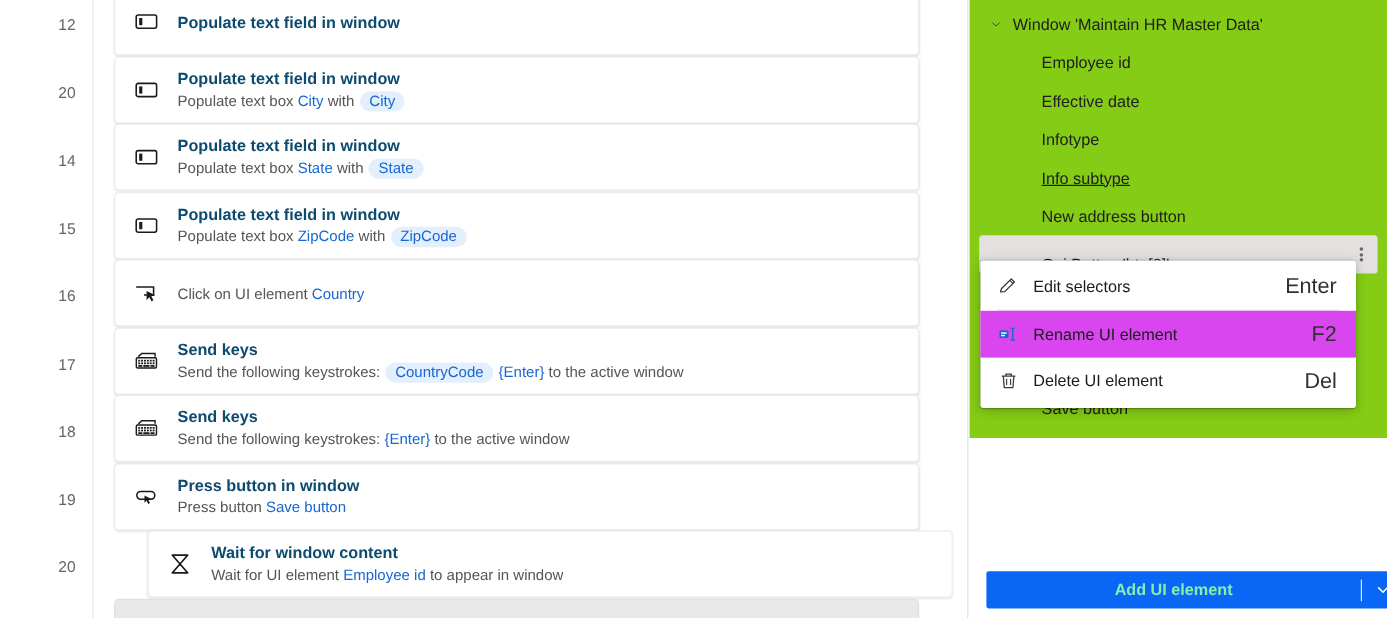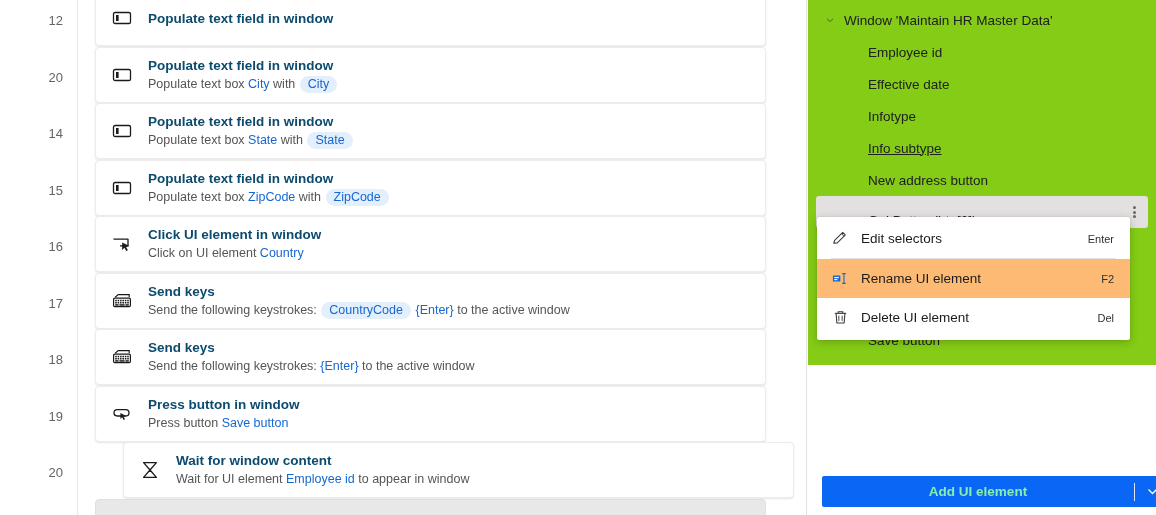--- a/index.html
+++ b/index.html
@@ -178,27 +178,27 @@
     z-index: 40;
   }
   .ctx-item {
     height: 39px;
     display: flex;
     align-items: center;
     padding: 0 16px 0 14px;
     font-size: 13.5px;
     color: #1b1b1b;
   }
-  .ctx-item.hover { background: #fdba74; }
+  .ctx-item.hover { background: #d946ef; }
   .ctx-ico {
     width: 30px; min-width: 30px;
     display: flex; align-items: center;
   }
   .ctx-label { flex: 1; white-space: nowrap; }
-  .ctx-key { color: #303030; font-size: 11px; white-space: nowrap; }
+  .ctx-key { color: #303030; font-size: 18px; white-space: nowrap; }
   .ctx-sep { height: 1px; background: #e3e3e3; margin: 0 14px; }
 
   svg { display: block; }
 </style>
 </head>
 <body>
 
 <div id="app">
 
   <div id="flow-pane">
@@ -262,21 +262,20 @@
           </div>
         </div>
         <div class="action-card" style="top: 216px;">
           <div class="card-icon">
             <svg width="22" height="22" viewBox="0 0 22 22">
               <path d="M2.5 6.2h14.5v6.6H9" fill="none" stroke="#1b1b1b" stroke-width="1.3" stroke-linejoin="round"></path>
               <path d="M11.2 9.6 L18.4 13.1 L15.1 13.9 L16.9 17.2 L15.2 18 L13.5 14.7 L11.1 16.9 Z" fill="#1b1b1b"></path>
             </svg>
           </div>
           <div class="card-text">
-            <div class="card-title">Click UI element in window</div>
             <div class="card-sub"><span>Click on UI element </span><span class="lnk">Country</span></div>
           </div>
         </div>
         <div class="action-card" style="top: 272.5px;">
           <div class="card-icon">
             <svg width="22" height="22" viewBox="0 0 22 22">
               <path d="M4.2 7.2 L7.2 4.6 H18.2 V7.2" fill="none" stroke="#1b1b1b" stroke-width="1.2"></path>
               <rect x="2.6" y="8.2" width="16.8" height="8.4" rx="1" fill="none" stroke="#1b1b1b" stroke-width="1.2"></rect>
               <g fill="#1b1b1b">
                 <rect x="4.2" y="9.8" width="1.6" height="1.5"></rect>

